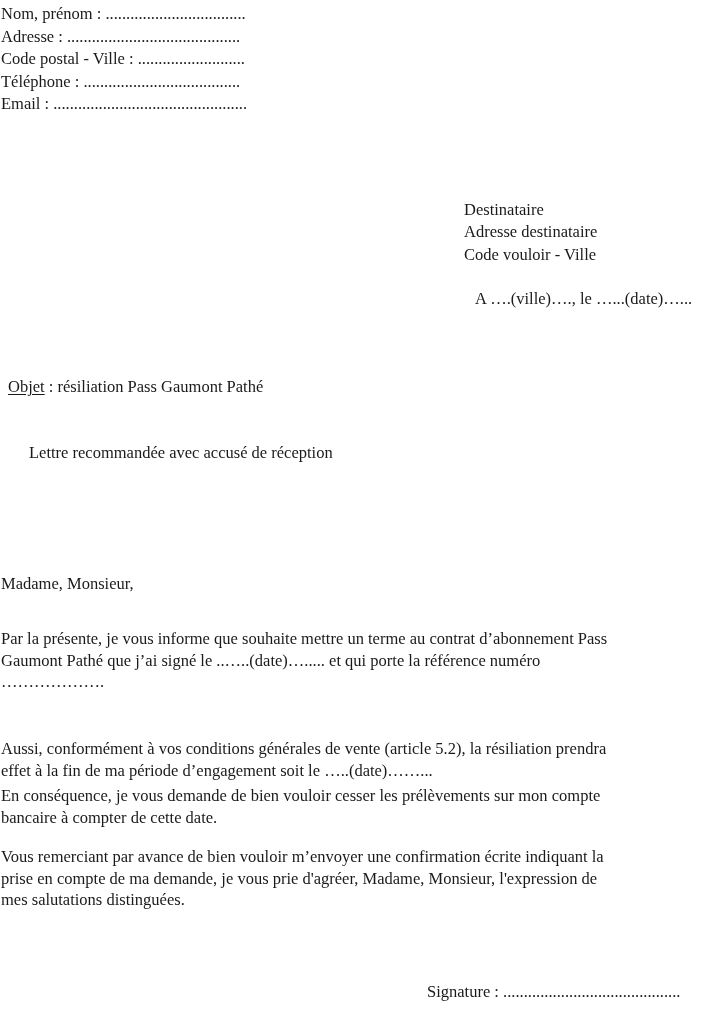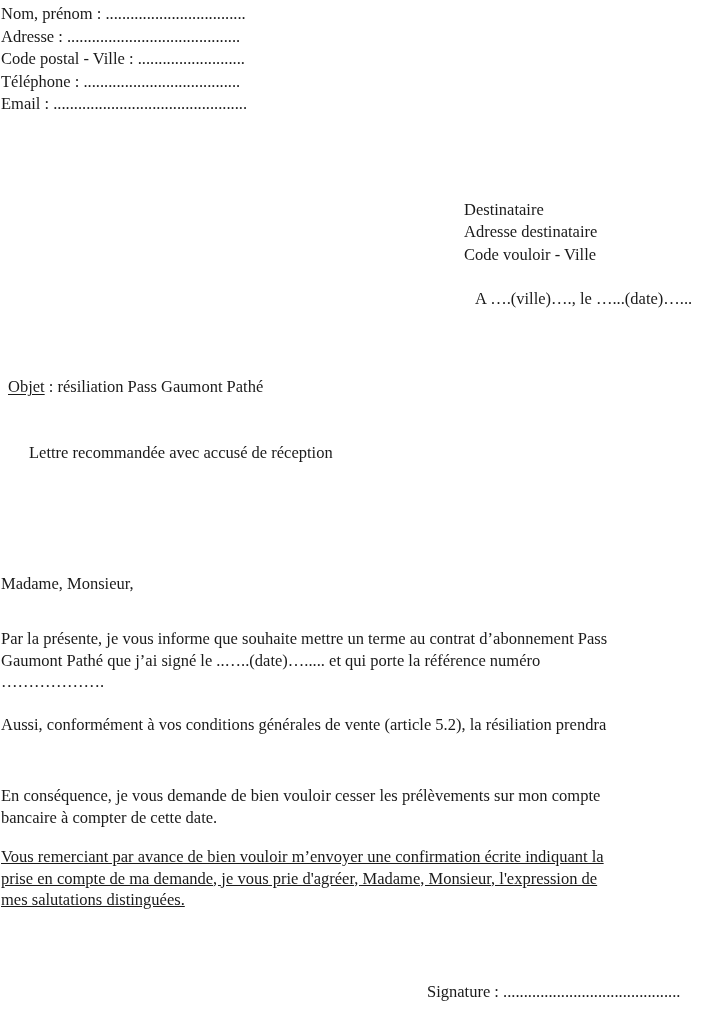--- a/index.html
+++ b/index.html
@@ -24,23 +24,23 @@
     .recipient div { height: 22.4px; line-height: 22.4px; }
     .place-date { left: 464px; top: 288px; margin-left: 11px; }
     .object { left: 8px; top: 376px; }
     .object div { height: 22px; line-height: 22px; }
     .u { text-decoration: underline; text-underline-offset: 2px; }
     .registered { left: 1px; top: 442px; margin-left: 28px; }
     .salutation { left: 1px; top: 573px; text-align: right; }
     .para { position: absolute; left: 1px; white-space: nowrap; }
     .para div { height: 21.5px; line-height: 21.5px; }
     .p1 { top: 628px; }
-    .p2 { top: 714px; }
+    .p2 { top: 738px; }
     .p3 { top: 785px; }
-    .p4 { top: 846px; text-decoration: underline; }
+    .p4 { top: 846px; }
     .signature { left: 427px; top: 981px; }
   </style>
 </head>
 <body>
 
 <div class="abs sender">
   <div>Nom, prénom : ..................................</div>
   <div>Adresse : ..........................................</div>
   <div>Code postal - Ville : ..........................</div>
   <div>Téléphone : ......................................</div>
@@ -64,20 +64,21 @@
 <div class="abs salutation">Madame, Monsieur,</div>
 
 <div class="para p1">
   <div>Par la présente, je vous informe que souhaite mettre un terme au contrat d’abonnement Pass</div>
   <div>Gaumont Pathé que j’ai signé le ..…..(date)…..... et qui porte la référence numéro</div>
   <div>……………….</div>
 </div>
 
 <div class="para p2">
   <div>Aussi, conformément à vos conditions générales de vente (article 5.2), la résiliation prendra</div>
+  <div>effet à la fin de ma période d’engagement soit le …..(date)……...</div>
 </div>
 
 <div class="para p3">
   <div>En conséquence, je vous demande de bien vouloir cesser les prélèvements sur mon compte</div>
   <div>bancaire à compter de cette date.</div>
 </div>
 
 <div class="para p4">
   <div>Vous remerciant par avance de bien vouloir m’envoyer une confirmation écrite indiquant la</div>
   <div>prise en compte de ma demande, je vous prie d'agréer, Madame, Monsieur, l'expression de</div>

